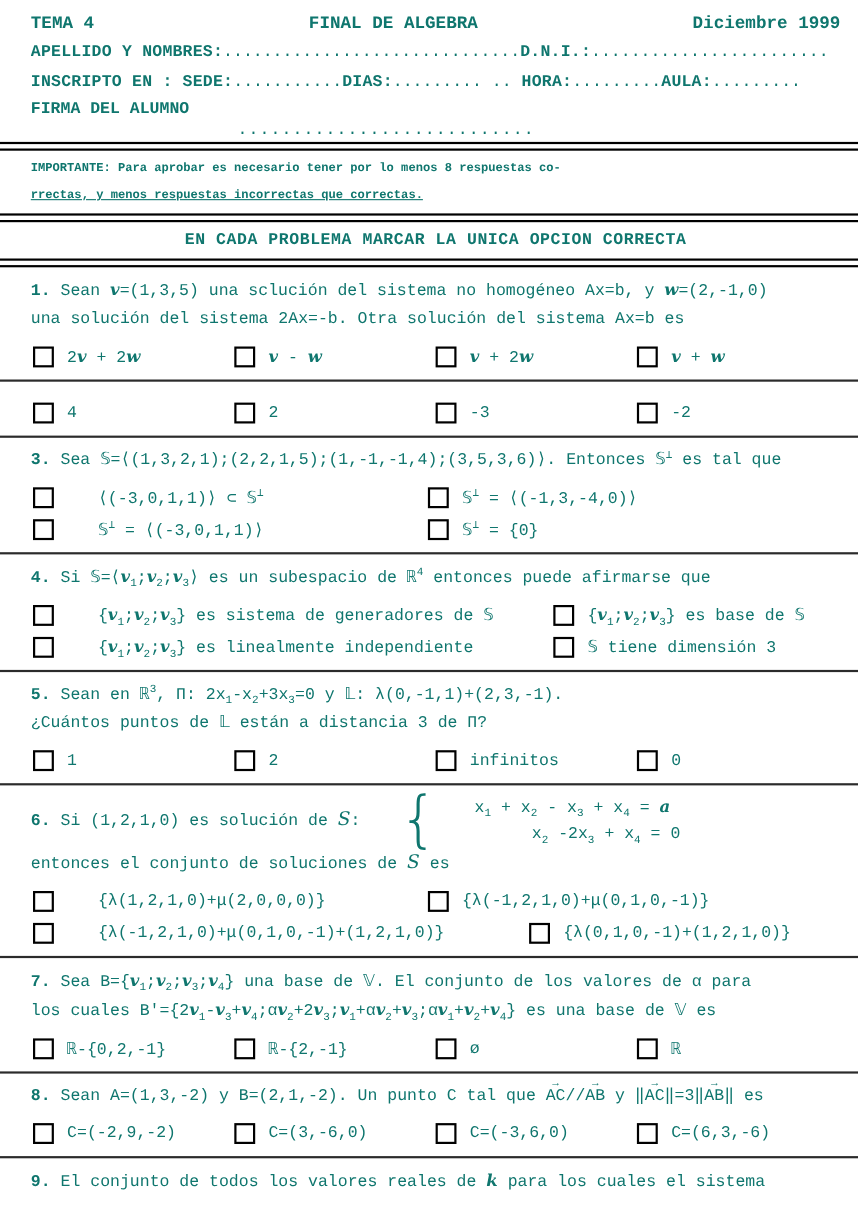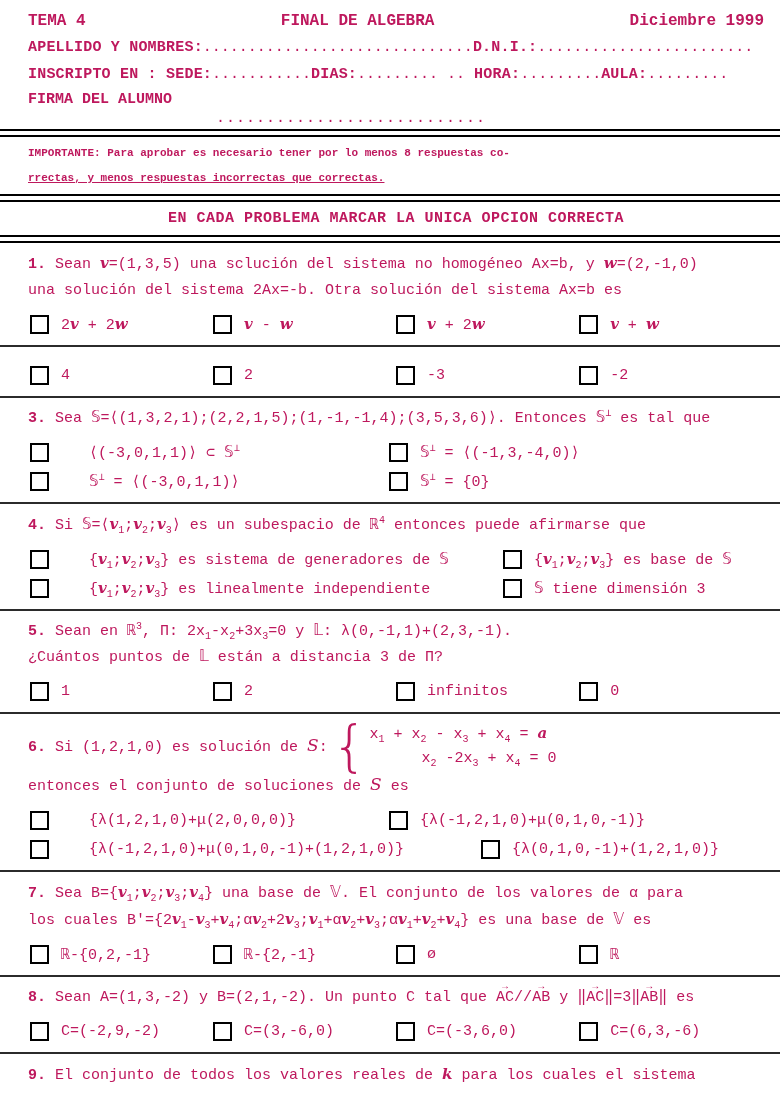--- a/index.html
+++ b/index.html
@@ -1,17 +1,17 @@
 <!DOCTYPE html>
 <html lang="es"><head>
 <meta charset="utf-8">
 <style>
   html,body{margin:0;padding:0;background:#e8e8e8;}
   .page{
-    width:780px;height:1103px;margin:0 auto;background:#ffffff;color:#be185d;
+    width:780px;height:1103px;margin:0 auto;background:#ffffff;color:#0f766e;
     box-sizing:border-box;padding:8px 16px 0 28px;overflow:hidden;
     font-family:"Liberation Mono","DejaVu Sans Mono","DejaVu Sans",monospace;
     font-size:15px;
   }
   
   .h1row{display:flex;justify-content:space-between;align-items:baseline;
          font-weight:bold;font-size:16px;line-height:26px;}
   .fline{line-height:27px;white-space:nowrap;overflow:hidden;}
   .fline b{letter-spacing:0.2px;}
   .firma-label{font-weight:bold;line-height:24px;}
@@ -39,21 +39,21 @@
   .opt{display:flex;align-items:center;padding-left:2px;cursor:pointer;}
   .box{width:15px;height:15px;border:2px solid #000;background:#fff;
        display:inline-block;margin-right:12px;flex:none;}
   .otxt{white-space:nowrap;}
   .cols4 .opt{width:24.6%;}
   .cols2 .opt:first-child{width:48.5%;gap:28px;}
   .cols2 .opt:last-child{flex:1;}
   .p4 .opt:first-child{width:64%;}
   .p6 .opt-row:nth-child(2) .opt:first-child{width:61%;}
   
-  .sysrow{display:flex;align-items:center;line-height:24px;}
+  .sysrow{display:flex;align-items:center;line-height:24px;gap:31px;}
   .brace{font-family:"DejaVu Sans",sans-serif;font-size:56px;font-weight:200;
          line-height:48px;margin:0 2px 0 4px;}
   .eqs{display:flex;flex-direction:column;}
   .eq{line-height:24px;white-space:nowrap;}
   .eqs .eq:nth-child(2){padding-left:52px;}
 </style>
 </head>
 <body>
 
 <div class="page">

